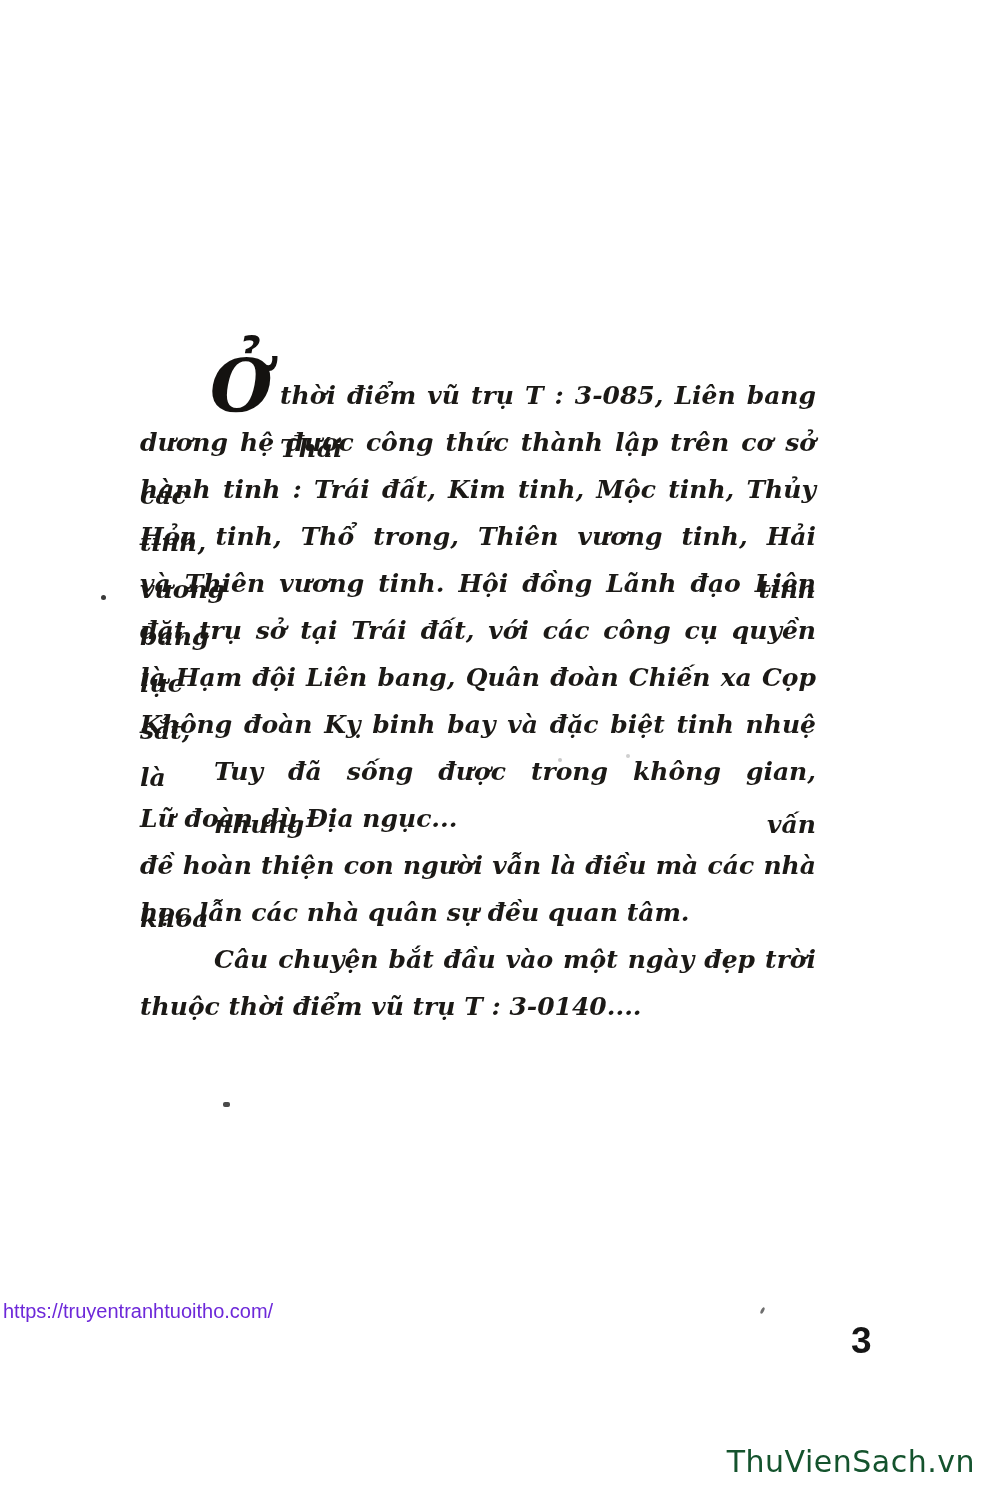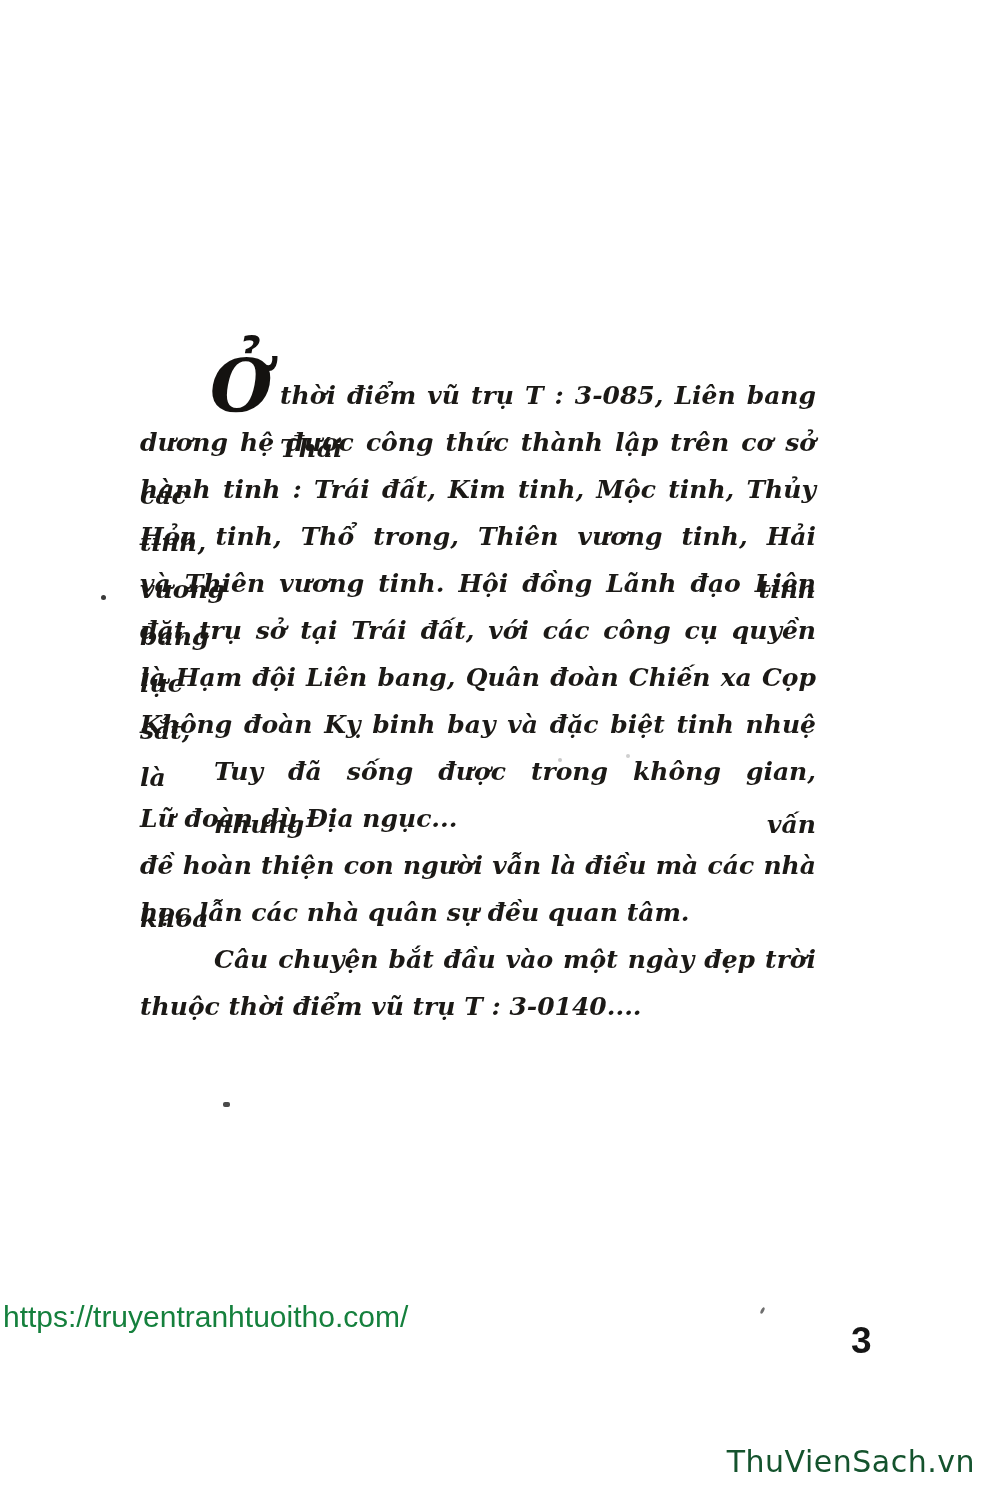--- a/index.html
+++ b/index.html
@@ -38,23 +38,23 @@
     font-size: 72px;
     line-height: 1;
     font-style: italic;
     font-weight: bold;
     color: #141210;
   }
   .source-url {
     position: absolute;
     left: 3px; top: 1300px;
     font-family: "Liberation Sans", sans-serif;
-    font-size: 30px;
+    font-size: 20px;
     font-weight: normal;
-    color: #15803d;
+    color: #6d28d9;
   }
   .page-number {
     position: absolute;
     left: 851px; top: 1320px;
     font-family: "Liberation Sans", sans-serif;
     font-size: 37px;
     font-weight: bold;
     color: #151515;
   }
   .watermark {

